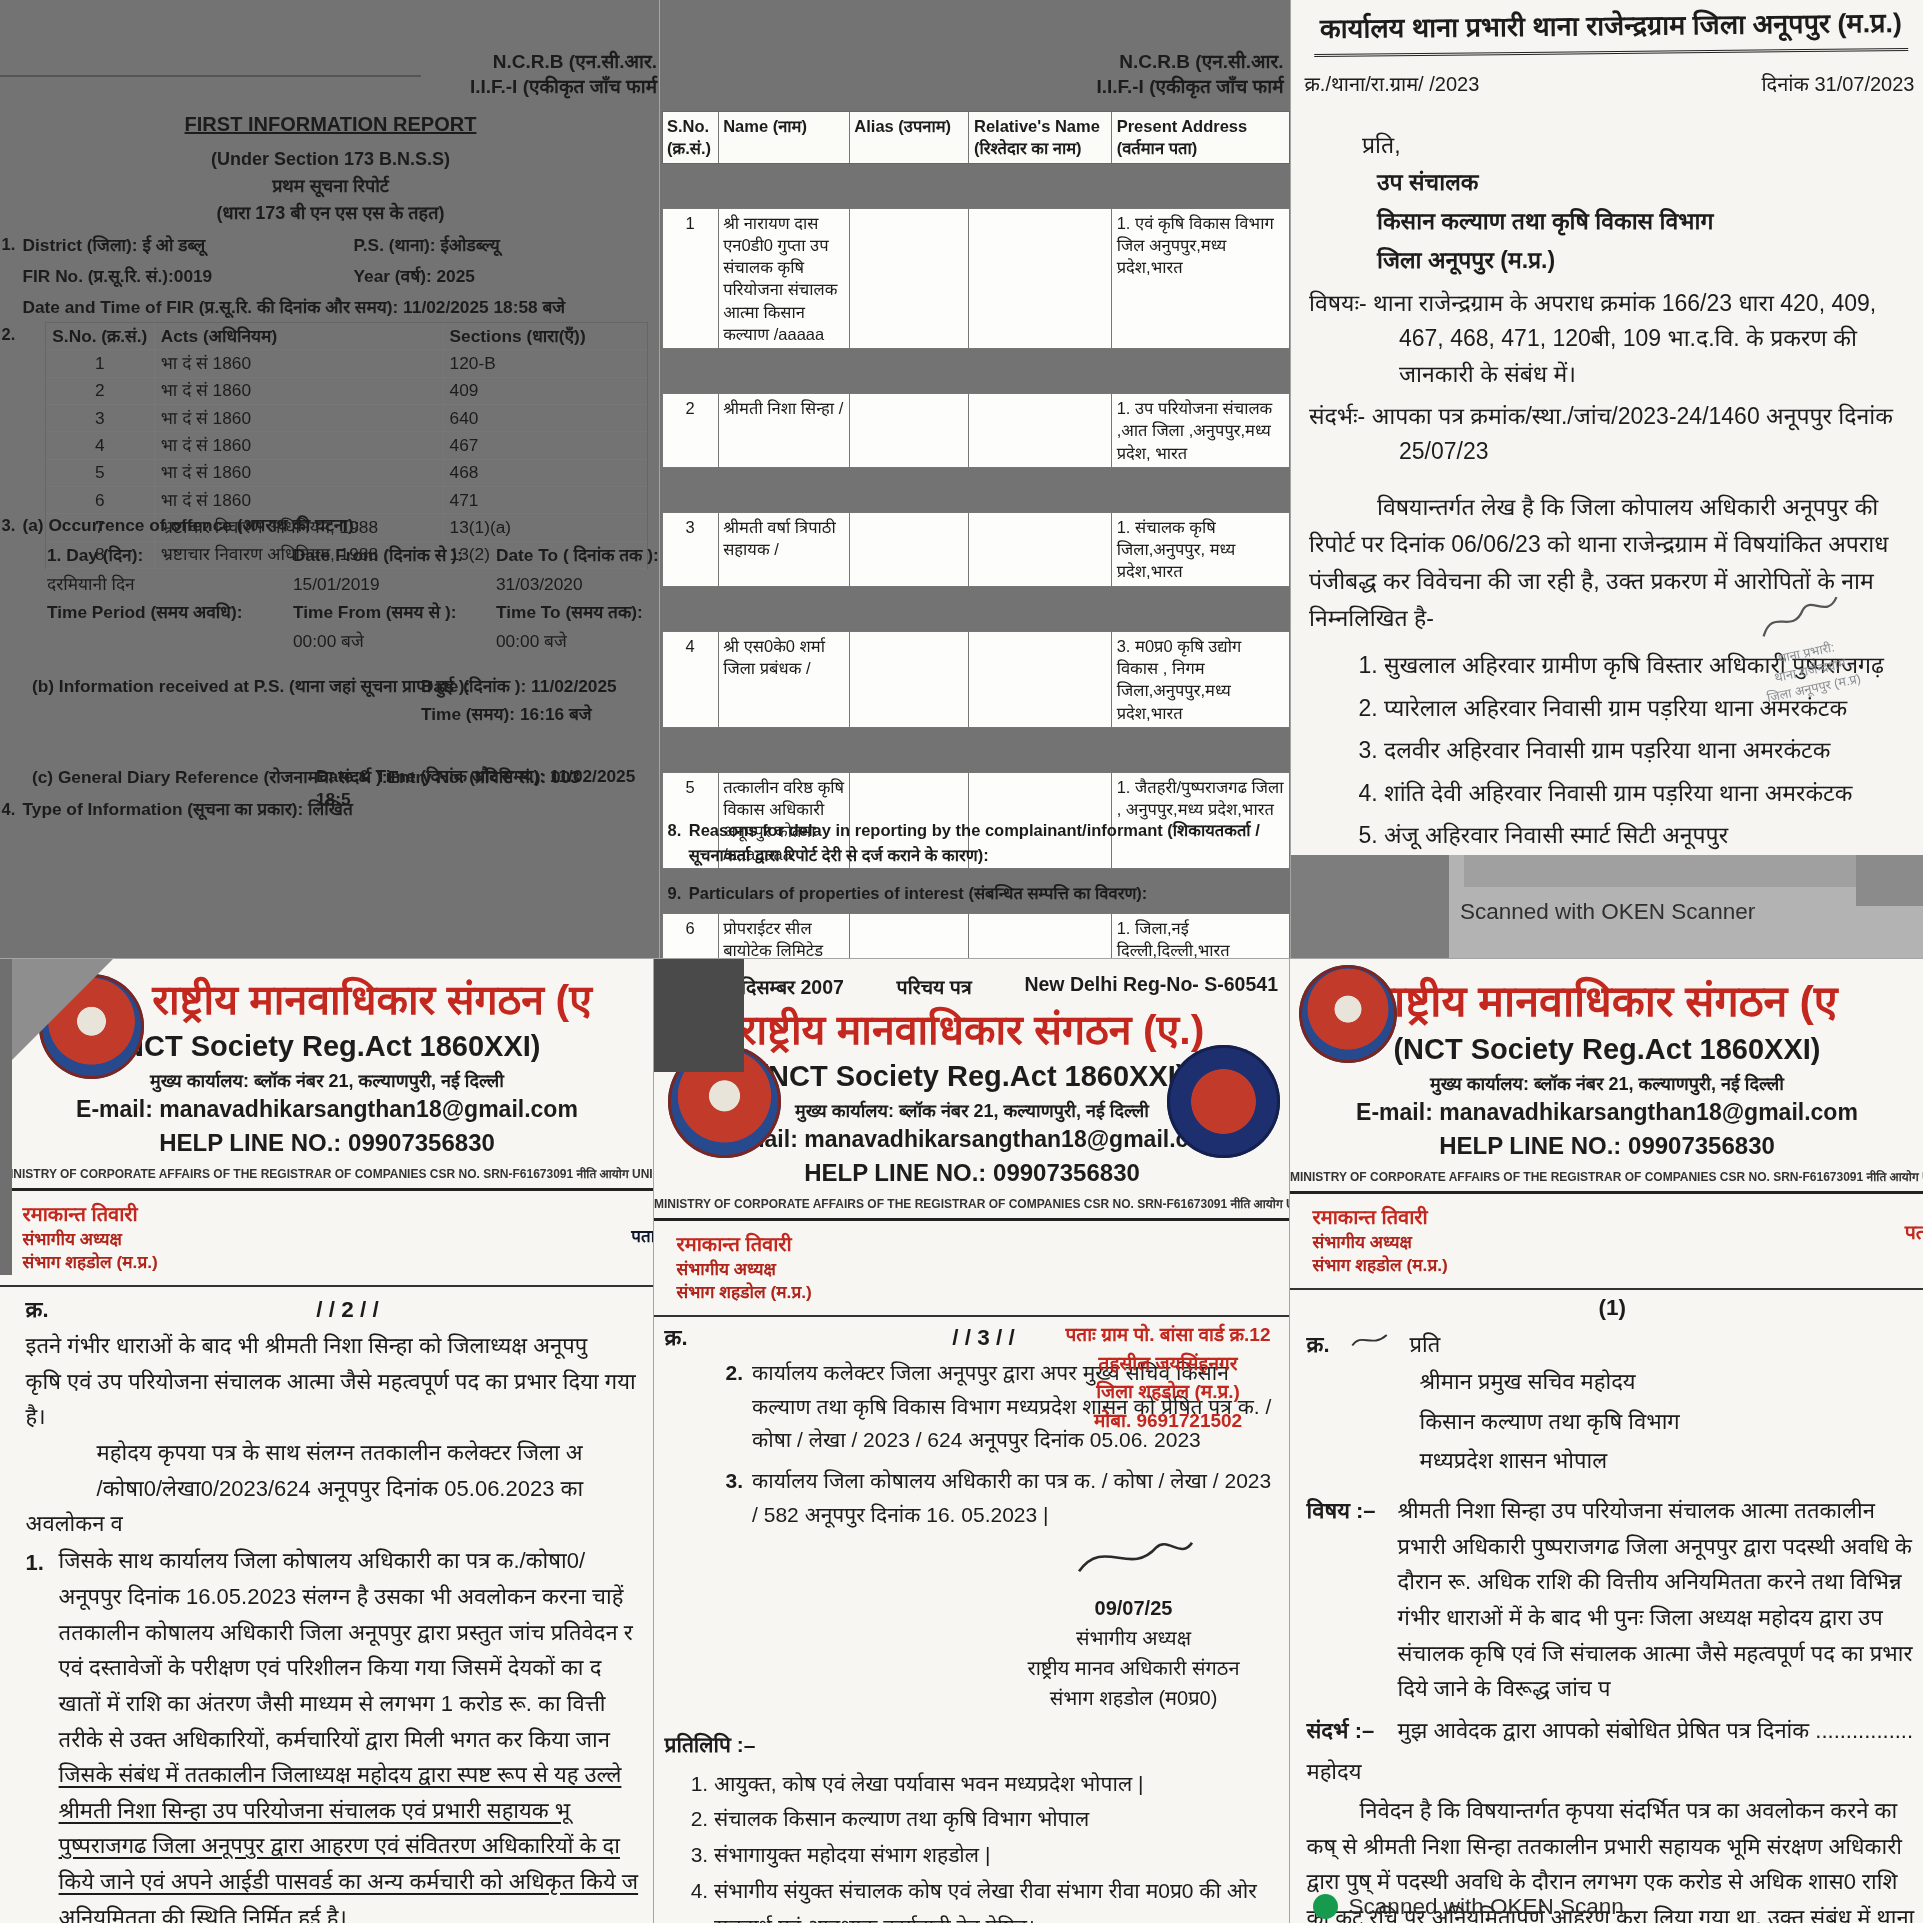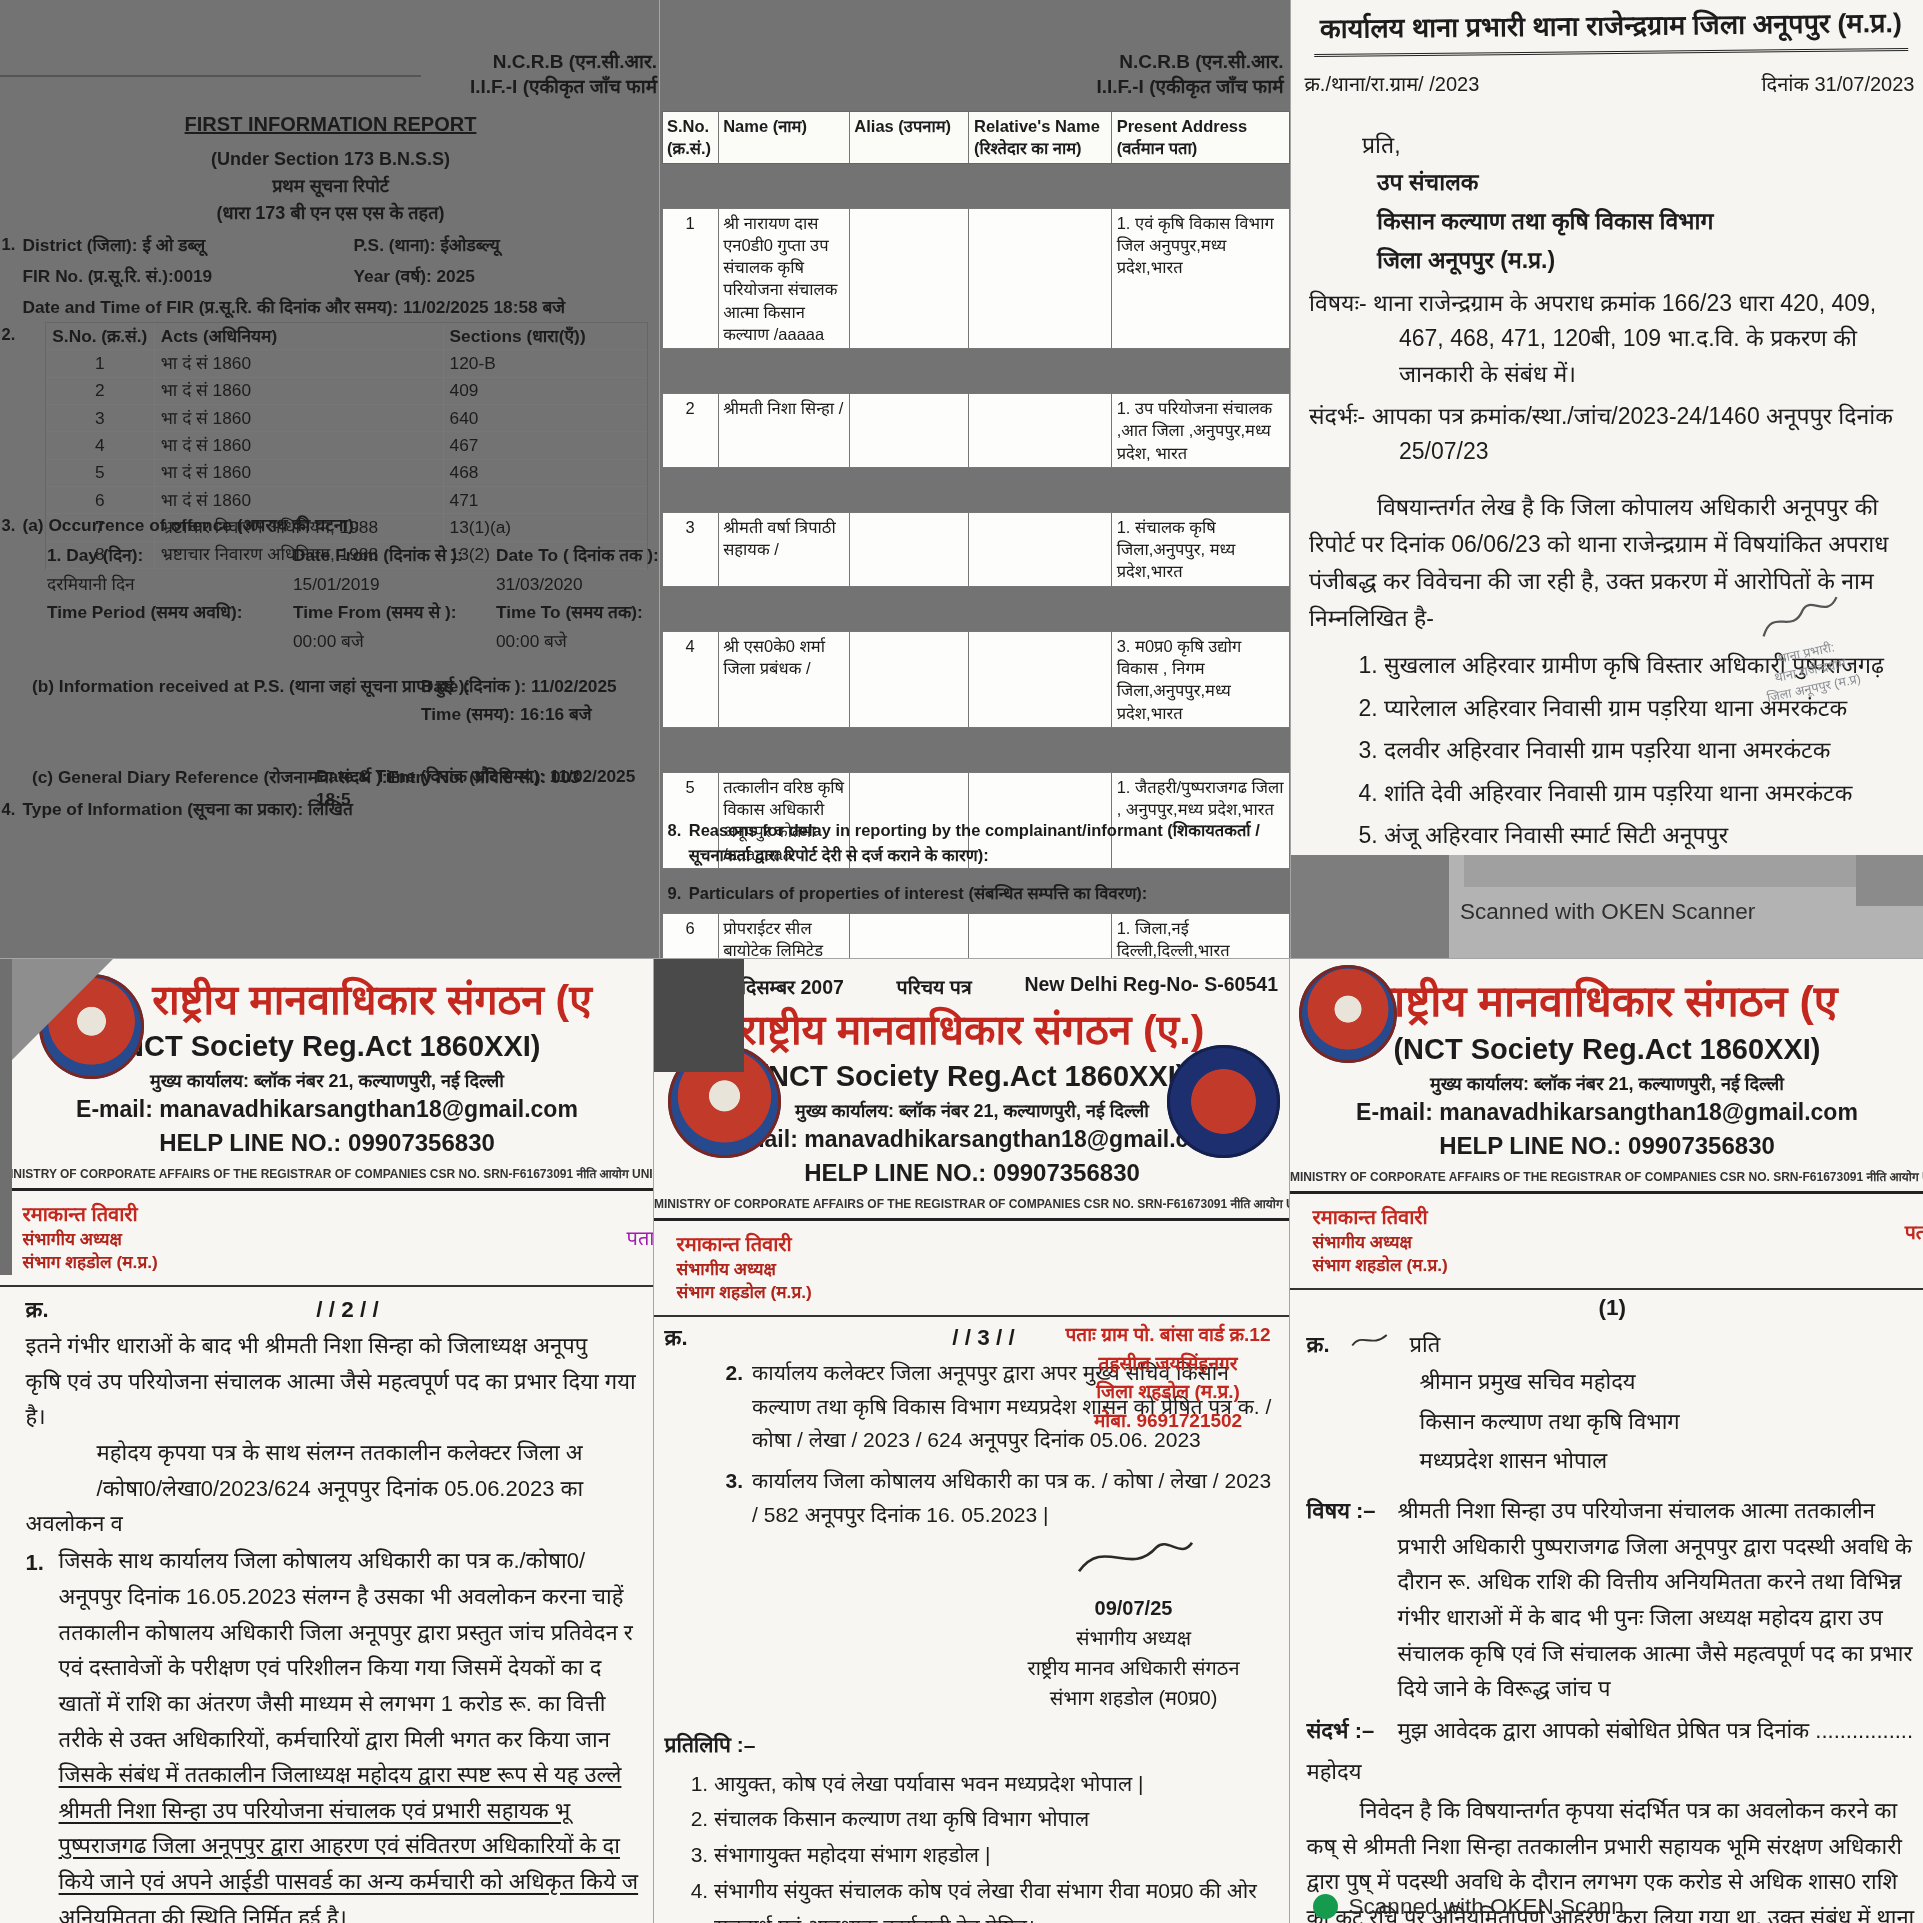--- a/index.html
+++ b/index.html
@@ -80,21 +80,21 @@
           background:radial-gradient(circle at 50% 45%, #e8e4da 0 18%, #c23b2a 19% 55%, #274a8f 56% 100%);
           box-shadow:0 0 0 3px #7b2620 inset;}
   .lh-body{font-size:22px;line-height:1.62;}
   .pageno{text-align:center;font-size:22.5px;font-weight:bold;}
 
   
   #p-lh2{left:0;top:959px;width:654px;height:965px;background:#f7f6f2;}
   #p-lh2 .corner{position:absolute;left:0;top:0;width:0;height:0;border-top:113px solid #8e8e8e;border-right:113px solid transparent;}
   #p-lh2 .edge{position:absolute;left:0;top:0;width:12px;height:316px;background:#6f6f6f;}
   #p-lh2 .emblem{left:39px;top:15px;}
-  #p-lh2 .pata-cut{position:absolute;right:-4.5px;top:265px;color:#a21caf;font-weight:normal;font-size:20px;}
+  #p-lh2 .pata-cut{position:absolute;right:-4.5px;top:265px;color:#0f172a;font-weight:bold;font-size:17px;}
   .lh2-body{padding:4.5px 7.5px 0 25.6px;}
   .lh2-kr{display:flex;justify-content:space-between;font-size:22px;font-weight:bold;}
   .indent1{text-indent:71px;}
   .numblock{display:flex;gap:10.5px;margin-top:1.5px;}
   .numblock .no{font-weight:bold;min-width:22.5px;padding-top:1.5px;}
   .ul-block div{text-decoration:underline;text-underline-offset:3.8px;}
 
   
   #p-lh3{left:654px;top:959px;width:636px;height:965px;background:#f7f6f2;}
   #p-lh3 .corner{position:absolute;left:0;top:0;width:90px;height:113px;background:#4a4a4a;}

